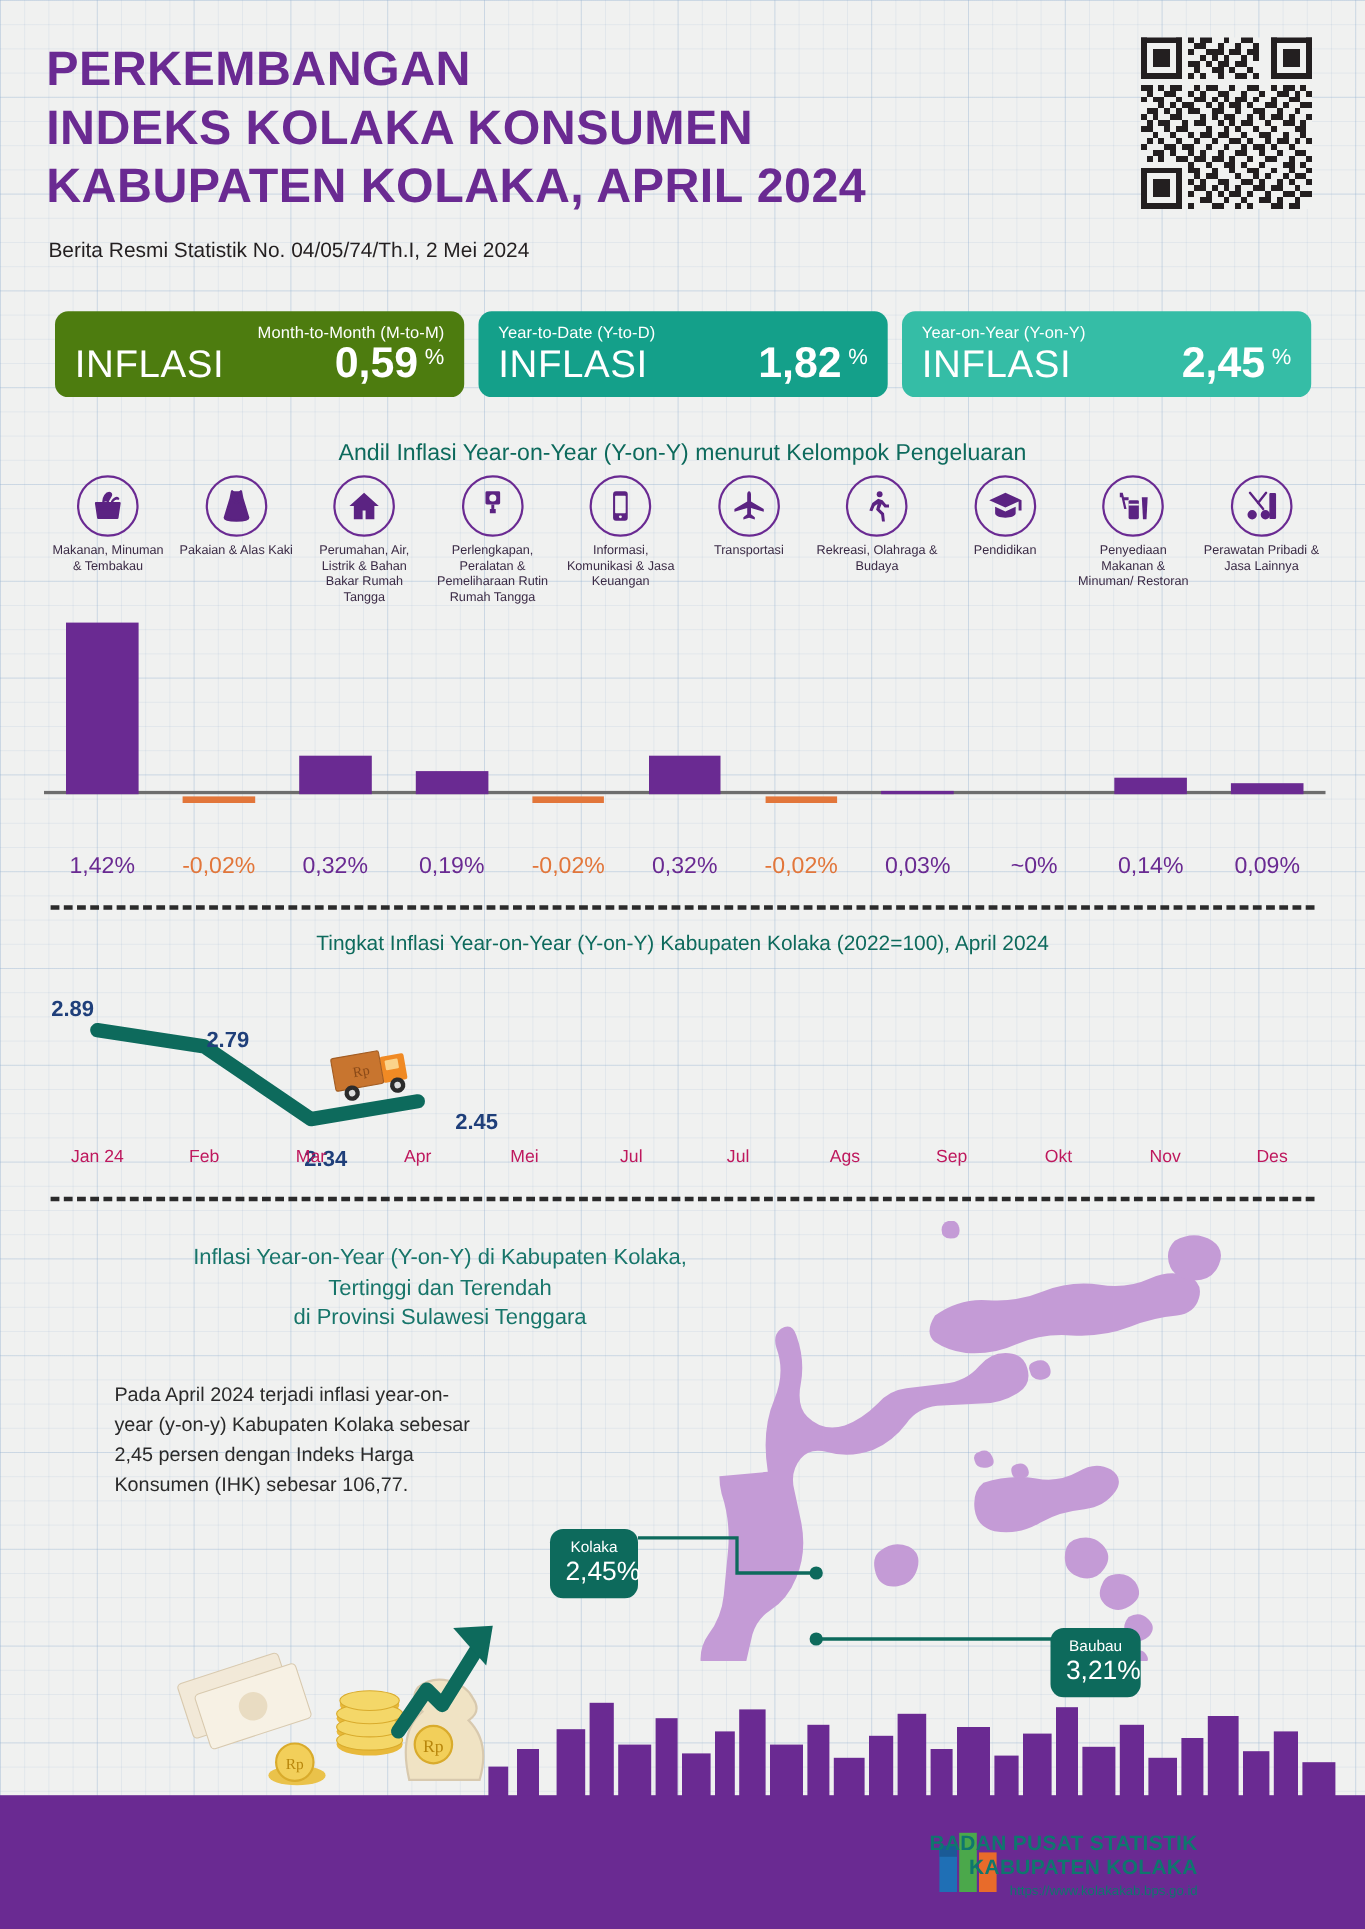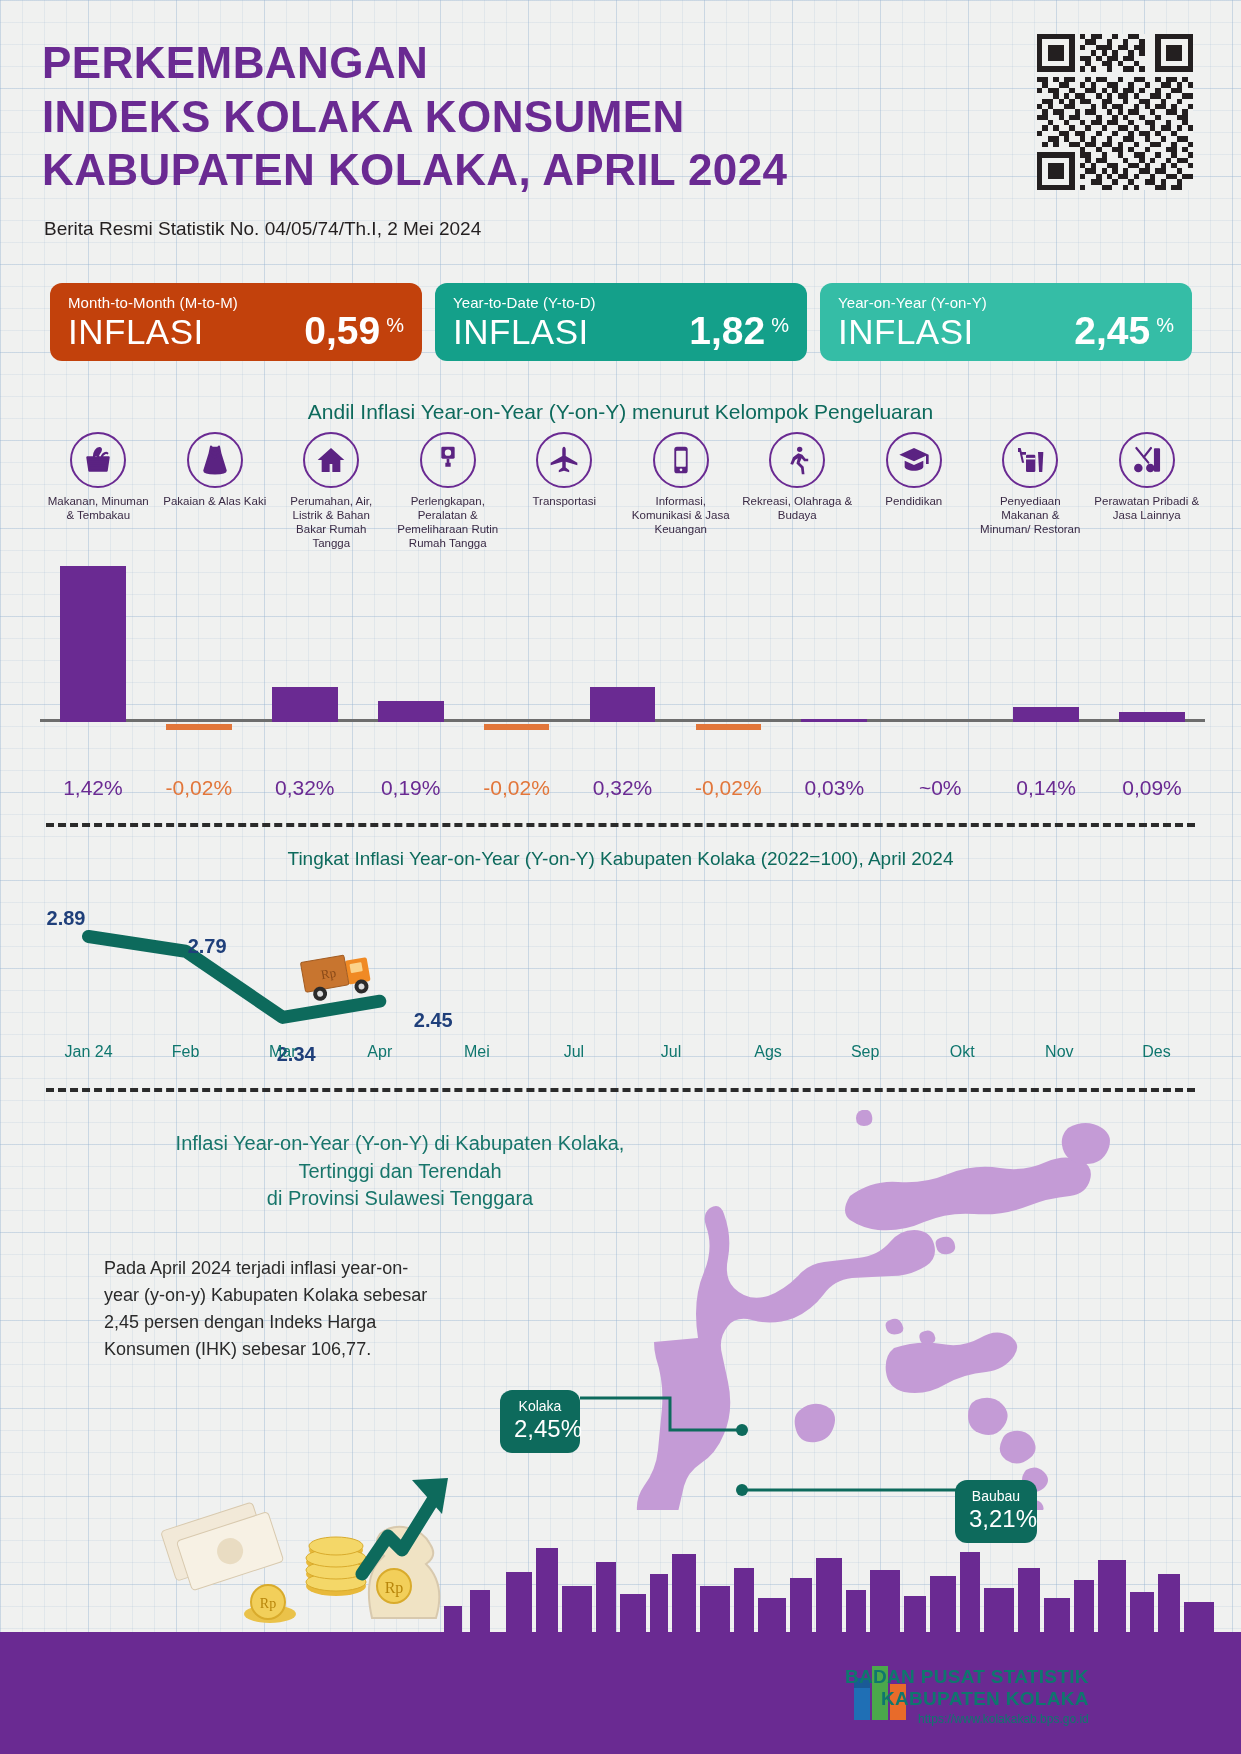--- a/index.html
+++ b/index.html
@@ -33,21 +33,21 @@
   .title div { white-space: nowrap; }
   .subtitle {
     position: absolute; left: 44px; top: 218px;
     font-size: 19px; color: #231f20;
   }
   .qr { position: absolute; right: 48px; top: 34px; width: 156px; height: 156px; }
 
   
   .stats { position: absolute; left: 50px; top: 283px; width: 1142px; height: 78px; display: flex; gap: 13px; }
   .stat { flex: 1; border-radius: 12px; color: #fff; padding: 11px 18px 0 18px; position: relative; }
-  .stat.c0 { background: #c2410c; }
+  .stat.c0 { background: #4d7c0f; text-align: right; }
   .stat.c1 { background: #14a08a; }
   .stat.c2 { background: #35bda6; }
   .stat .lbl { font-size: 15px; letter-spacing: .1px; }
   .stat .row { display: flex; align-items: baseline; justify-content: space-between; margin-top: 1px; }
   .stat .infl { font-size: 35px; letter-spacing: .5px; }
   .stat .valwrap { display: flex; align-items: flex-start; }
   .stat .val { font-size: 39px; font-weight: bold; line-height: .95; }
   .stat .pct { font-size: 20px; margin-left: 6px; margin-top: 2px; }
 
   
@@ -82,21 +82,21 @@
   .vals .v.neg { color: #e2763a; }
 
   
   .dash { position: absolute; left: 46px; right: 46px; border-top: 4px dashed #2b2b2b; }
   #dash1 { top: 823px; }
   #dash2 { top: 1088px; }
 
   
   .linechart { position: absolute; left: 40px; top: 876px; width: 1165px; height: 180px; }
   .months { position: absolute; left: 40px; top: 1043px; width: 1165px; display: flex; }
-  .months span { flex: 1; text-align: center; font-size: 16px; color: #0f766e; }
+  .months span { flex: 1; text-align: center; font-size: 16px; color: #be185d; }
   .pt-lbl { position: absolute; font-size: 20px; font-weight: bold; color: #1f3f7a; }
 
   
   .map-head {
     position: absolute; left: 120px; top: 1130px; width: 560px;
     text-align: center; color: #17756a; font-size: 20px; line-height: 1.38;
   }
   .map-para {
     position: absolute; left: 104px; top: 1255px; width: 330px;
     font-size: 18px; line-height: 1.5; color: #2a2a2a;
@@ -436,34 +436,34 @@
             <rect x="7" y="2" width="10" height="9" rx="1"></rect>
             <circle cx="12" cy="6.5" r="2.4" fill="#f0f1f0"></circle>
             <path d="M11 11h2v3h-2zM10 14h4v3h-4zM12 17v5"></path>
           </svg>
         </div>
         <div class="cat-lbl">Perlengkapan, Peralatan &amp; Pemeliharaan Rutin Rumah Tangga</div>
       </div>
       <div class="cat">
         <div class="ico">
           <svg viewBox="0 0 24 24" fill="#5b2382">
-            <path d="M12 2c.8 0 1.3 1 1.3 2.3V9l8.7 5v2l-8.7-2.6v4.2l2.6 2v1.6L12 20l-3.9 1.2v-1.6l2.6-2v-4.2L2 16v-2l8.7-5V4.3C10.7 3 11.2 2 12 2z"></path>
-          </svg>
-        </div>
-        <div class="cat-lbl">Transportasi</div>
-      </div>
-      <div class="cat">
-        <div class="ico">
-          <svg viewBox="0 0 24 24" fill="#5b2382">
             <rect x="7" y="2" width="10" height="20" rx="2"></rect>
             <rect x="8.4" y="5" width="7.2" height="12" rx=".5" fill="#f0f1f0"></rect>
             <circle cx="12" cy="19.4" r="1" fill="#f0f1f0"></circle>
           </svg>
         </div>
         <div class="cat-lbl">Informasi, Komunikasi &amp; Jasa Keuangan</div>
+      </div>
+      <div class="cat">
+        <div class="ico">
+          <svg viewBox="0 0 24 24" fill="#5b2382">
+            <path d="M12 2c.8 0 1.3 1 1.3 2.3V9l8.7 5v2l-8.7-2.6v4.2l2.6 2v1.6L12 20l-3.9 1.2v-1.6l2.6-2v-4.2L2 16v-2l8.7-5V4.3C10.7 3 11.2 2 12 2z"></path>
+          </svg>
+        </div>
+        <div class="cat-lbl">Transportasi</div>
       </div>
       <div class="cat">
         <div class="ico">
           <svg viewBox="0 0 24 24" fill="#5b2382">
             <circle cx="14" cy="4" r="2"></circle>
             <path d="M13 7l-4 3-2 5 2 .6 1.6-3.6 2-1.4-1 4 3.4 3.4.6 4.6h2l-.6-5.6-3-3 1.4-3.4 2 2.4h3v-2h-2l-2.4-3z"></path>
           </svg>
         </div>
         <div class="cat-lbl">Rekreasi, Olahraga &amp; Budaya</div>
       </div>

